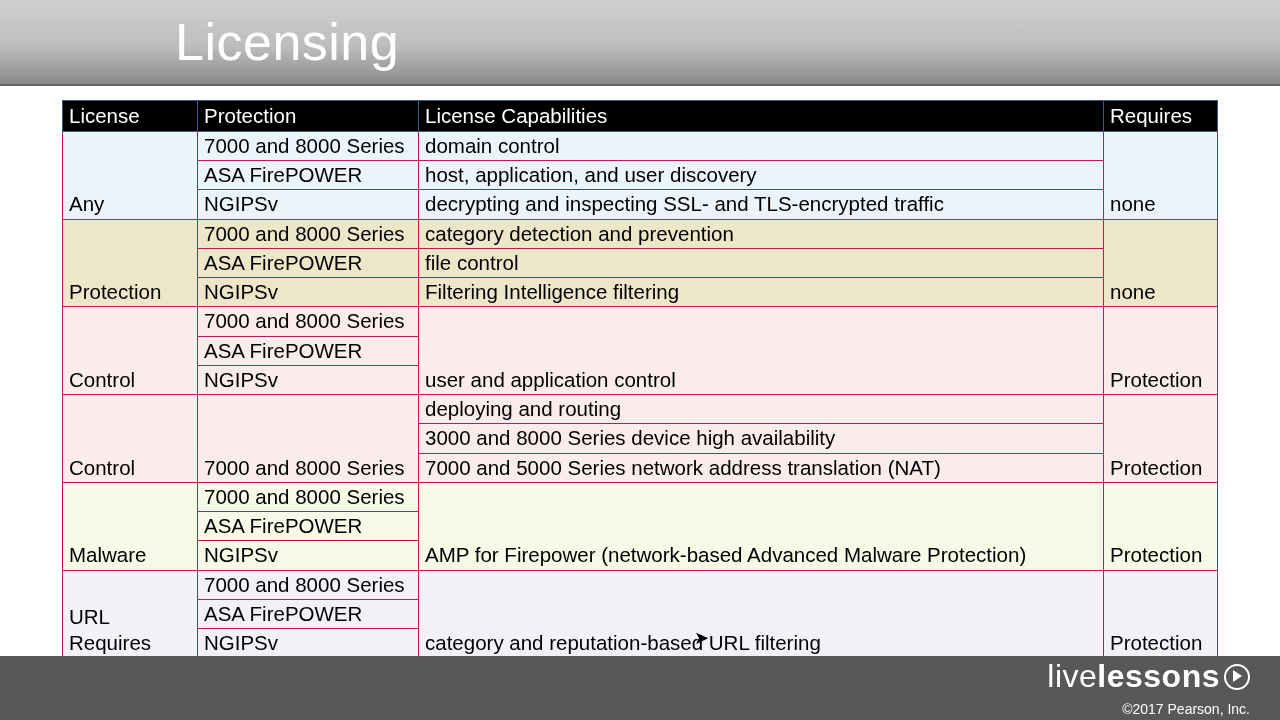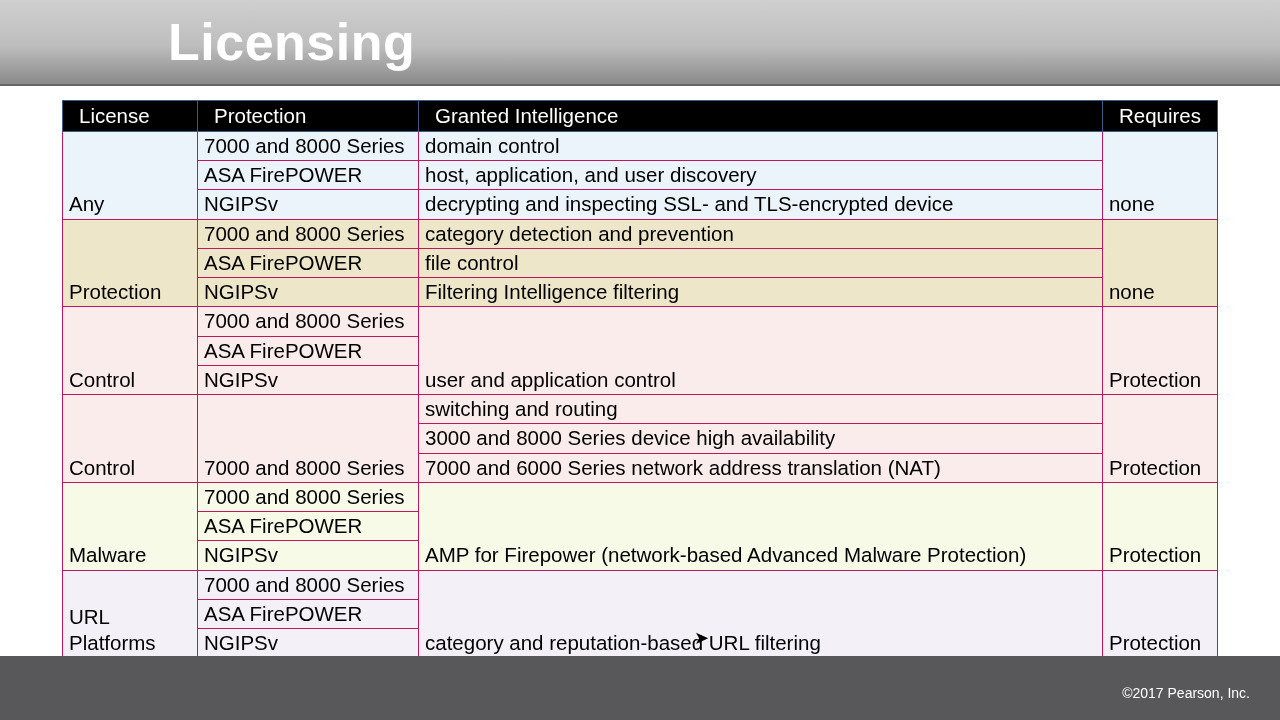--- a/index.html
+++ b/index.html
@@ -1,21 +1,21 @@
 <!DOCTYPE html>
 <html><head>
 <meta charset="utf-8">
 <style>
 html,body{margin:0;padding:0;width:1280px;height:720px;font-family:"Segoe UI",Arial,sans-serif;background:#000;overflow:hidden}
 .stage{position:absolute;inset:0;background:#fff}
 .topbar{height:84px;background:linear-gradient(#d0d0d0 0%,#bdbdbd 55%,#8a8a8a 100%);border-bottom:2px solid #666;padding-left:168px;display:flex;align-items:center}
-.topbar h1{margin:0;font-weight:700;color:#fff;font-size:52px;letter-spacing:.5px}
+.topbar h1{margin:7px;font-weight:400;color:#fff;font-size:52px;letter-spacing:.5px}
 .content{padding:14px 62px 0 62px}
 table{border-collapse:collapse;width:100%;font-size:20.5px;color:#000}
-th{background:#000;color:#fff;text-align:left;font-weight:400;padding:3px 16px;border:1px solid #3a5a8a}
+th{background:#000;color:#fff;text-align:left;font-weight:400;padding:3px 6px;border:1px solid #3a5a8a}
 td{border:1px solid #be185d;padding:1px 6px;vertical-align:bottom;line-height:1.28}
 
 .t-blue{background:#ecf4fb}
 .t-tan{background:#eee6c9}
 .t-pink{background:#f9eceb}
 .t-yellow{background:#f7fae6}
 .t-lav{background:#f3f0f8}
 .footer{position:absolute;left:0;right:0;bottom:0;height:64px;background:#58585a;color:#fff;display:flex;align-items:center;justify-content:flex-end;padding-right:30px}
 .brand{text-align:right;line-height:1}
 .brand .ll{font-family:Arial,sans-serif;font-size:32px;letter-spacing:.5px}
@@ -39,38 +39,38 @@
       <colgroup>
           <col style="width:135px">
           <col style="width:221px">
           <col>
           <col style="width:114px">
         </colgroup>
       <thead>
           <tr>
         <th>License</th>
         <th>Protection</th>
-        <th>Granted Intelligence</th>
+        <th>License Capabilities</th>
         <th>Requires</th>
       </tr>
         </thead>
       <tbody id="tb">
           <tr>
             <td rowspan="3" class="t-blue">Any</td>
             <td class="t-blue">7000 and 8000 Series</td>
             <td class="t-blue">domain control</td>
             <td rowspan="3" class="t-blue">none</td>
           </tr>
           <tr>
             <td class="t-blue">ASA FirePOWER</td>
             <td class="t-blue">host, application, and user discovery</td>
           </tr>
           <tr>
             <td class="t-blue">NGIPSv</td>
-            <td class="t-blue">decrypting and inspecting SSL- and TLS-encrypted device</td>
+            <td class="t-blue">decrypting and inspecting SSL- and TLS-encrypted traffic</td>
           </tr>
           <tr>
             <td rowspan="3" class="t-tan">Protection</td>
             <td class="t-tan">7000 and 8000 Series</td>
             <td class="t-tan">category detection and prevention</td>
             <td rowspan="3" class="t-tan">none</td>
           </tr>
           <tr>
             <td class="t-tan">ASA FirePOWER</td>
             <td class="t-tan">file control</td>
@@ -87,43 +87,43 @@
           </tr>
           <tr>
             <td class="t-pink">ASA FirePOWER</td>
           </tr>
           <tr>
             <td class="t-pink">NGIPSv</td>
           </tr>
           <tr>
             <td rowspan="3" class="t-pink">Control</td>
             <td rowspan="3" class="t-pink">7000 and 8000 Series</td>
-            <td class="t-pink">switching and routing</td>
+            <td class="t-pink">deploying and routing</td>
             <td rowspan="3" class="t-pink">Protection</td>
           </tr>
           <tr>
             <td class="t-pink">3000 and 8000 Series device high availability</td>
           </tr>
           <tr>
-            <td class="t-pink">7000 and 6000 Series network address translation (NAT)</td>
+            <td class="t-pink">7000 and 5000 Series network address translation (NAT)</td>
           </tr>
           <tr>
             <td rowspan="3" class="t-yellow">Malware</td>
             <td class="t-yellow">7000 and 8000 Series</td>
             <td rowspan="3" class="t-yellow">AMP for Firepower (network-based Advanced Malware Protection)</td>
             <td rowspan="3" class="t-yellow">Protection</td>
           </tr>
           <tr>
             <td class="t-yellow">ASA FirePOWER</td>
           </tr>
           <tr>
             <td class="t-yellow">NGIPSv</td>
           </tr>
           <tr>
-            <td rowspan="3" class="t-lav">URL Platforms</td>
+            <td rowspan="3" class="t-lav">URL Requires</td>
             <td class="t-lav">7000 and 8000 Series</td>
             <td rowspan="3" class="t-lav">category and reputation-based URL filtering</td>
             <td rowspan="3" class="t-lav">Protection</td>
           </tr>
           <tr>
             <td class="t-lav">ASA FirePOWER</td>
           </tr>
           <tr>
             <td class="t-lav">NGIPSv</td>
           </tr>
@@ -132,18 +132,21 @@
             <td class="t-blue">7000 and 8000 Series</td>
             <td class="t-blue">deploying virtual private networks</td>
             <td class="t-blue">Control</td>
           </tr>
         </tbody>
     </table>
   </div>
 
   <div class="footer">
     <div class="brand">
+      <div class="ll">
+        <span class="live">live</span><span class="lessons">lessons</span><span class="play"></span>
+      </div>
       <div class="copy">©2017 Pearson, Inc.</div>
     </div>
   </div>
 
   <div class="cursor">➤</div>
 </div>
 
 </body></html>

